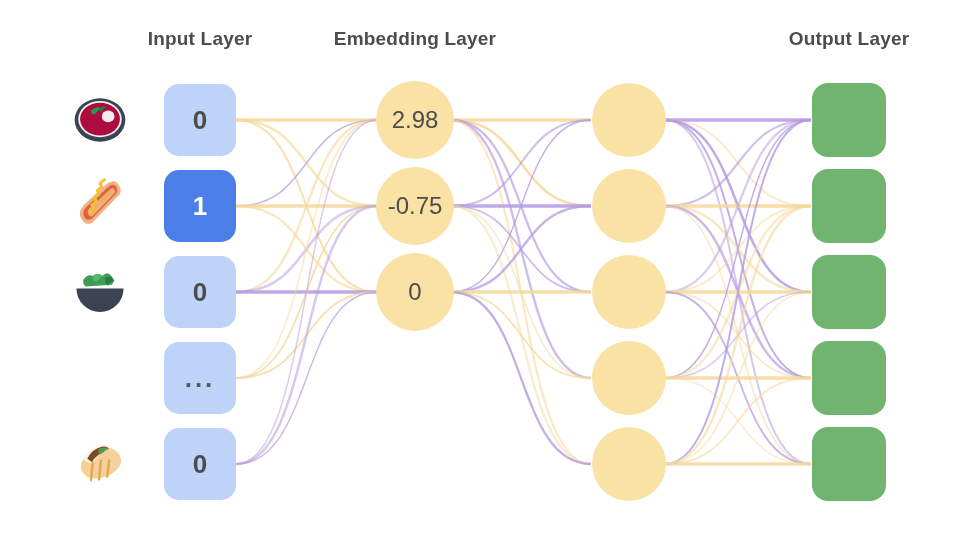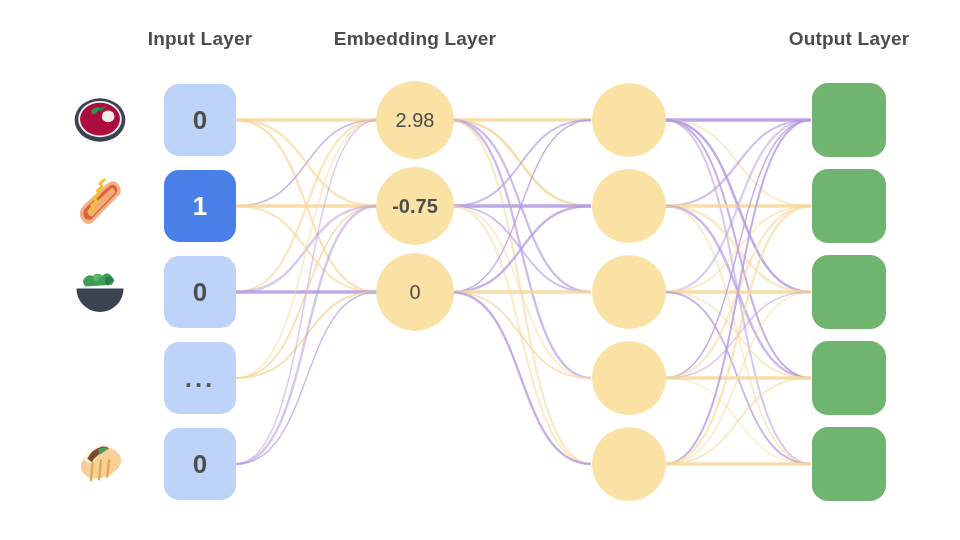--- a/index.html
+++ b/index.html
@@ -61,21 +61,21 @@
     font-size: 26px;
     letter-spacing: 3px;
     color: #585858;
   }
   .emb-circle {
     width: 78px;
     height: 78px;
     border-radius: 50%;
     background: #fae1a4;
     color: #4d4d4d;
-    font-size: 20px;
+    font-size: 24px;
     font-weight: normal;
   }
   .hid-circle {
     width: 74px;
     height: 74px;
     border-radius: 50%;
     background: #fae1a4;
   }
   .out-box {
     width: 74px;
@@ -196,21 +196,21 @@
           <path d="M18 26 q6 -11 16 -13 q5 -1 8 2 q-7 2 -12 7 q-5 4 -7 8z" fill="#7a4a28"></path>
           <path d="M30 16 q6 -4 11 -1 q-4 4 -10 7z" fill="#4f9d57"></path>
           <path d="M24 30 l-2 20 M33 28 l-2 21 M42 28 l-2 18" stroke="#dfa952" stroke-width="2.6" stroke-linecap="round" fill="none"></path>
         </svg></span>
       <div class="node input-box" style="left: 164px; top: 428px;">
         <span>0</span>
       </div>
       <div class="node emb-circle" style="left: 376px; top: 81px;">
         <span>2.98</span>
       </div>
-      <div class="node emb-circle" style="left: 376px; top: 167px; font-weight: bold;">
+      <div class="node emb-circle" style="left: 376px; top: 167px;">
         <span>-0.75</span>
       </div>
       <div class="node emb-circle" style="left: 376px; top: 253px;">
         <span>0</span>
       </div>
       <div class="node hid-circle" style="left: 592px; top: 83px;"></div>
       <div class="node hid-circle" style="left: 592px; top: 169px;"></div>
       <div class="node hid-circle" style="left: 592px; top: 255px;"></div>
       <div class="node hid-circle" style="left: 592px; top: 341px;"></div>
       <div class="node hid-circle" style="left: 592px; top: 427px;"></div>

